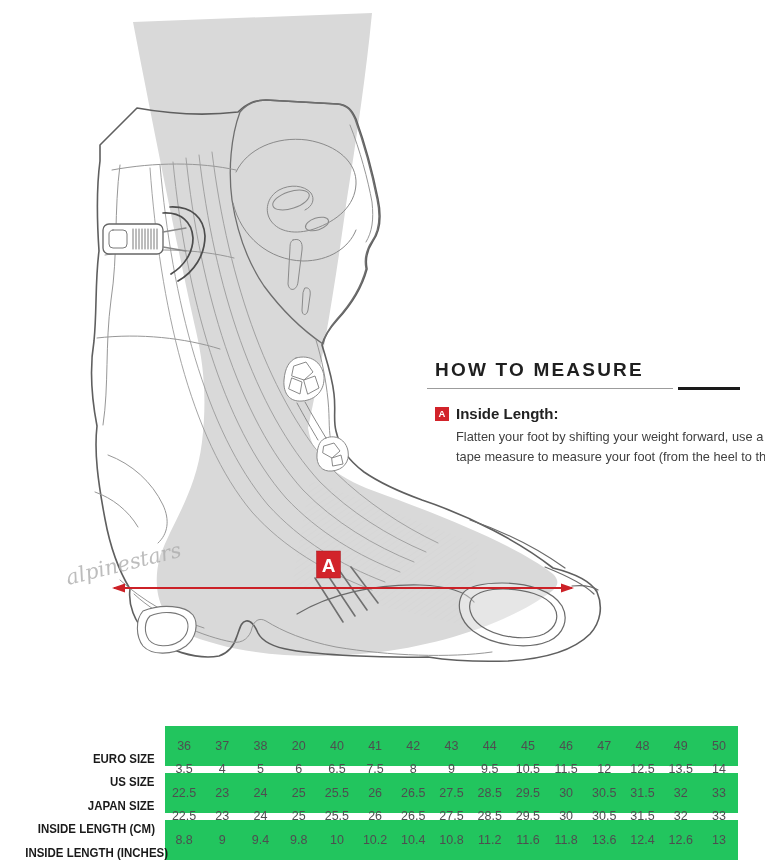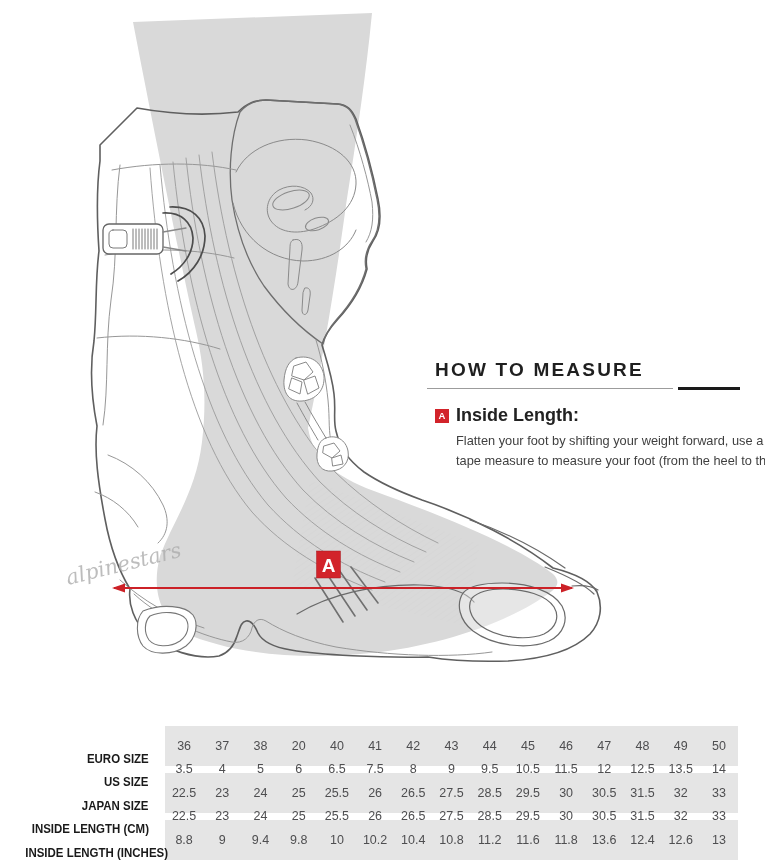--- a/index.html
+++ b/index.html
@@ -12,31 +12,31 @@
   
   #measure-panel{position:absolute;left:427px;top:315px;width:313px;}
   .measure-title{font-size:19px;font-weight:bold;color:#1f1f1f;letter-spacing:2.2px;margin-left:8px;line-height:22px;margin-top:44px;}
   .measure-divider{display:flex;align-items:center;gap:5px;margin-top:6px;}
   .divider-line{flex:1;height:1px;background:#9c9c9c;}
   .divider-accent{width:62px;height:3px;background:#1a1a1a;}
   .measure-item{margin-top:15px;margin-left:8px;}
   .item-head{display:flex;align-items:center;}
   .marker-chip{width:14px;height:14px;background:#d2232a;color:#fff;font-size:9.5px;font-weight:bold;
     display:flex;align-items:center;justify-content:center;flex:0 0 auto;}
-  .item-label{font-size:18px;font-weight:bold;color:#222;margin-left:7px;}
+  .item-label{font-size:15px;font-weight:bold;color:#222;margin-left:7px;}
   .item-desc{margin-top:5px;margin-left:21px;}
   .item-desc .desc-line{font-size:12.8px;line-height:20px;color:#3f3f3f;white-space:nowrap;}
 
   
   #size-table{position:absolute;left:0;top:726px;width:738px;}
   .t-row{display:grid;grid-template-columns:165px repeat(15,1fr);height:23.4px;align-items:center;}
-  .t-label{text-align:right;padding-right:16px;font-weight:bold;color:#1a1a1a;font-size:13.5px;white-space:nowrap;margin-top:25px;}
+  .t-label{text-align:right;padding-right:10px;font-weight:bold;color:#1a1a1a;font-size:13.5px;white-space:nowrap;margin-top:25px;}
   .t-label span{display:inline-block;transform:scaleX(.85);transform-origin:100% 50%;}
   .t-cell{text-align:center;font-size:12.5px;color:#4e4e50;height:100%;display:flex;align-items:center;justify-content:center;}
-  .t-row.striped .t-cell{background:#e5e5e5;text-align:center;}
+  .t-row.striped .t-cell{background:#22c55e;text-align:center;}
 </style>
 </head>
 <body>
 
 <div id="page">
 
   <div id="figure-wrap">
     <svg width="765" height="700" viewBox="0 0 765 700" xmlns="http://www.w3.org/2000/svg">
       <defs>
         <pattern id="hatch" width="5" height="5" patternUnits="userSpaceOnUse" patternTransform="rotate(55)">

